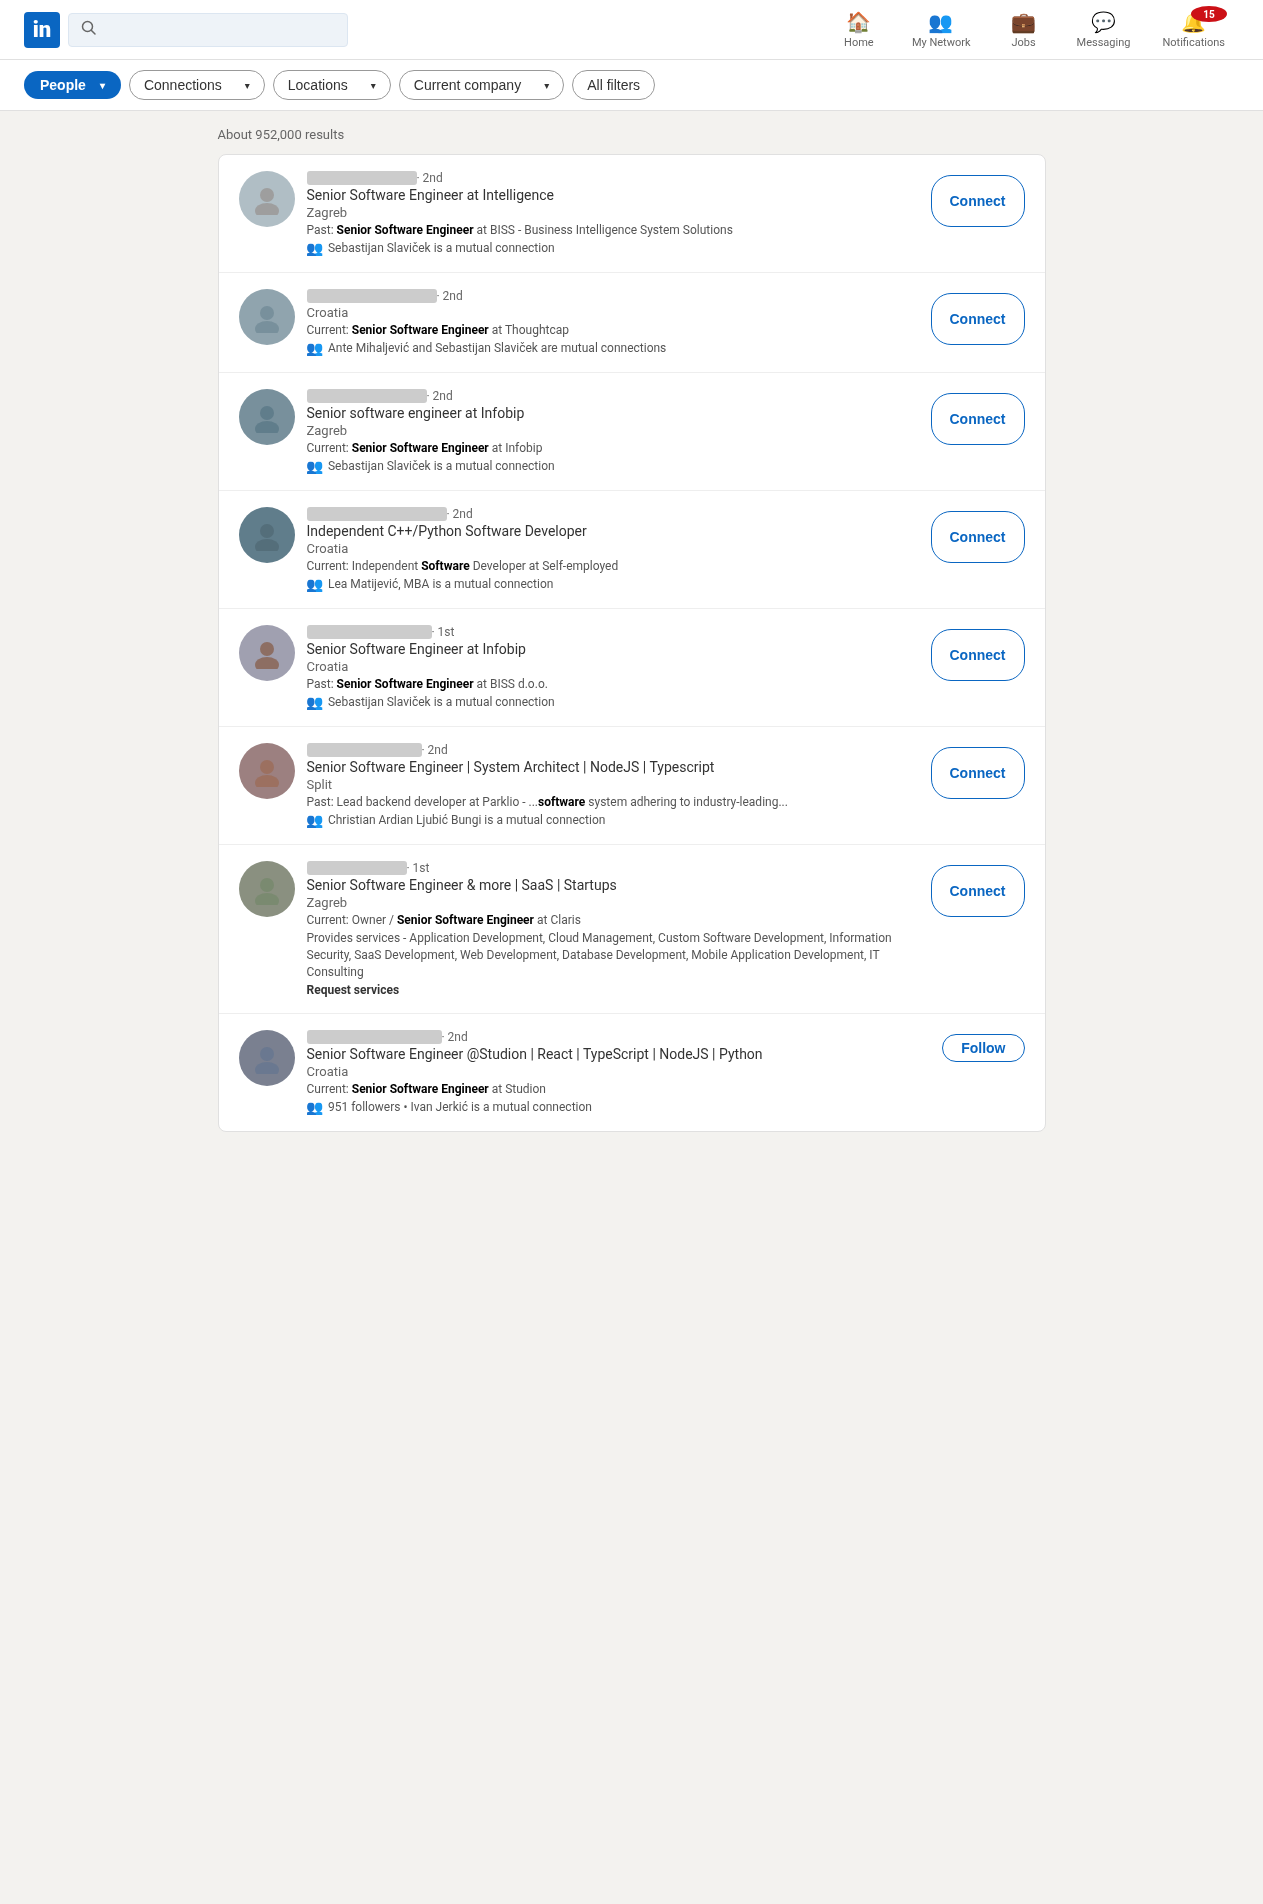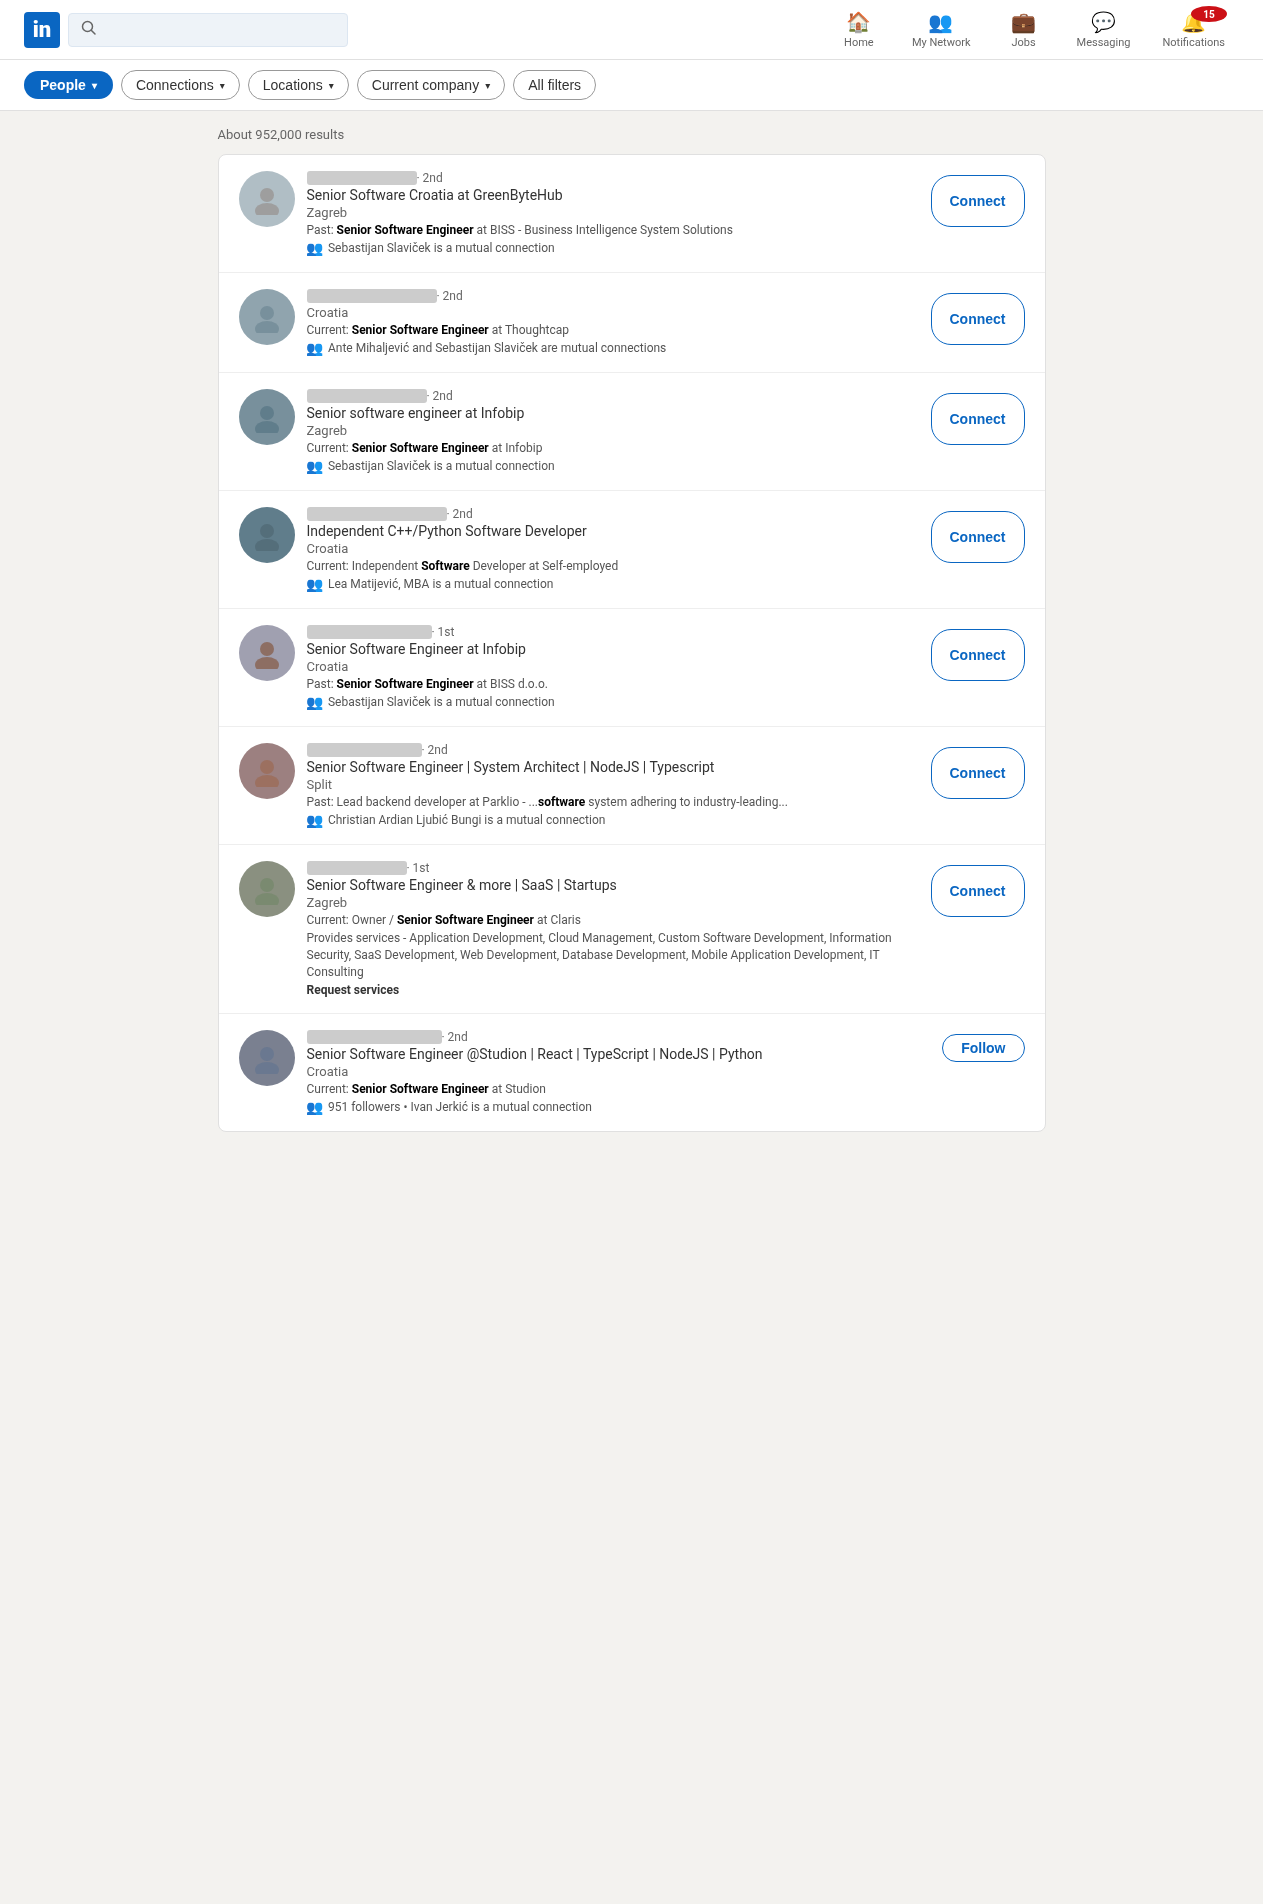--- a/index.html
+++ b/index.html
@@ -99,33 +99,33 @@
       background: #0a66c2;
       color: white;
       border: none;
       border-radius: 20px;
       padding: 6px 16px;
       font-size: 14px;
       font-weight: 600;
       cursor: pointer;
       display: flex;
       align-items: center;
-      gap: 4px;
+      gap: 12px;
     }
     .filter-btn {
       background: white;
       color: #333;
       border: 1px solid #999;
       border-radius: 20px;
       padding: 6px 14px;
       font-size: 14px;
       cursor: pointer;
       display: flex;
       align-items: center;
-      gap: 4px;
+      gap: 21px;
     }
     .chevron { font-size: 10px; margin-left: 2px; }
 
     
     .results-area {
       max-width: 860px;
       margin: 16px auto;
       padding: 0 16px;
     }
     .results-count {
@@ -322,21 +322,21 @@
         <svg width="32" height="32" viewBox="0 0 32 32">
             <circle cx="16" cy="12" r="7" fill="#9e9e9e"></circle>
             <ellipse cx="16" cy="28" rx="12" ry="8" fill="#9e9e9e"></ellipse>
           </svg>
       </div>
       <div class="result-info">
         <div class="result-name-row">
           <span class="name-blur" style="width:110px;"></span>
           <span class="result-degree">· 2nd</span>
         </div>
-        <div class="result-title">Senior Software Croatia at GreenByteHub</div>
+        <div class="result-title">Senior Software Engineer at Intelligence</div>
         <div class="result-location">Zagreb</div>
         <div class="result-past">Past: <b>Senior Software Engineer</b> at BISS - Business Intelligence System Solutions</div>
         <div class="result-mutual">
           <span class="mutual-icon">👥</span>
           <span>Sebastijan Slaviček is a mutual connection</span>
         </div>
       </div>
       <div class="result-action">
         <button class="connect-btn">Connect</button>
       </div>

